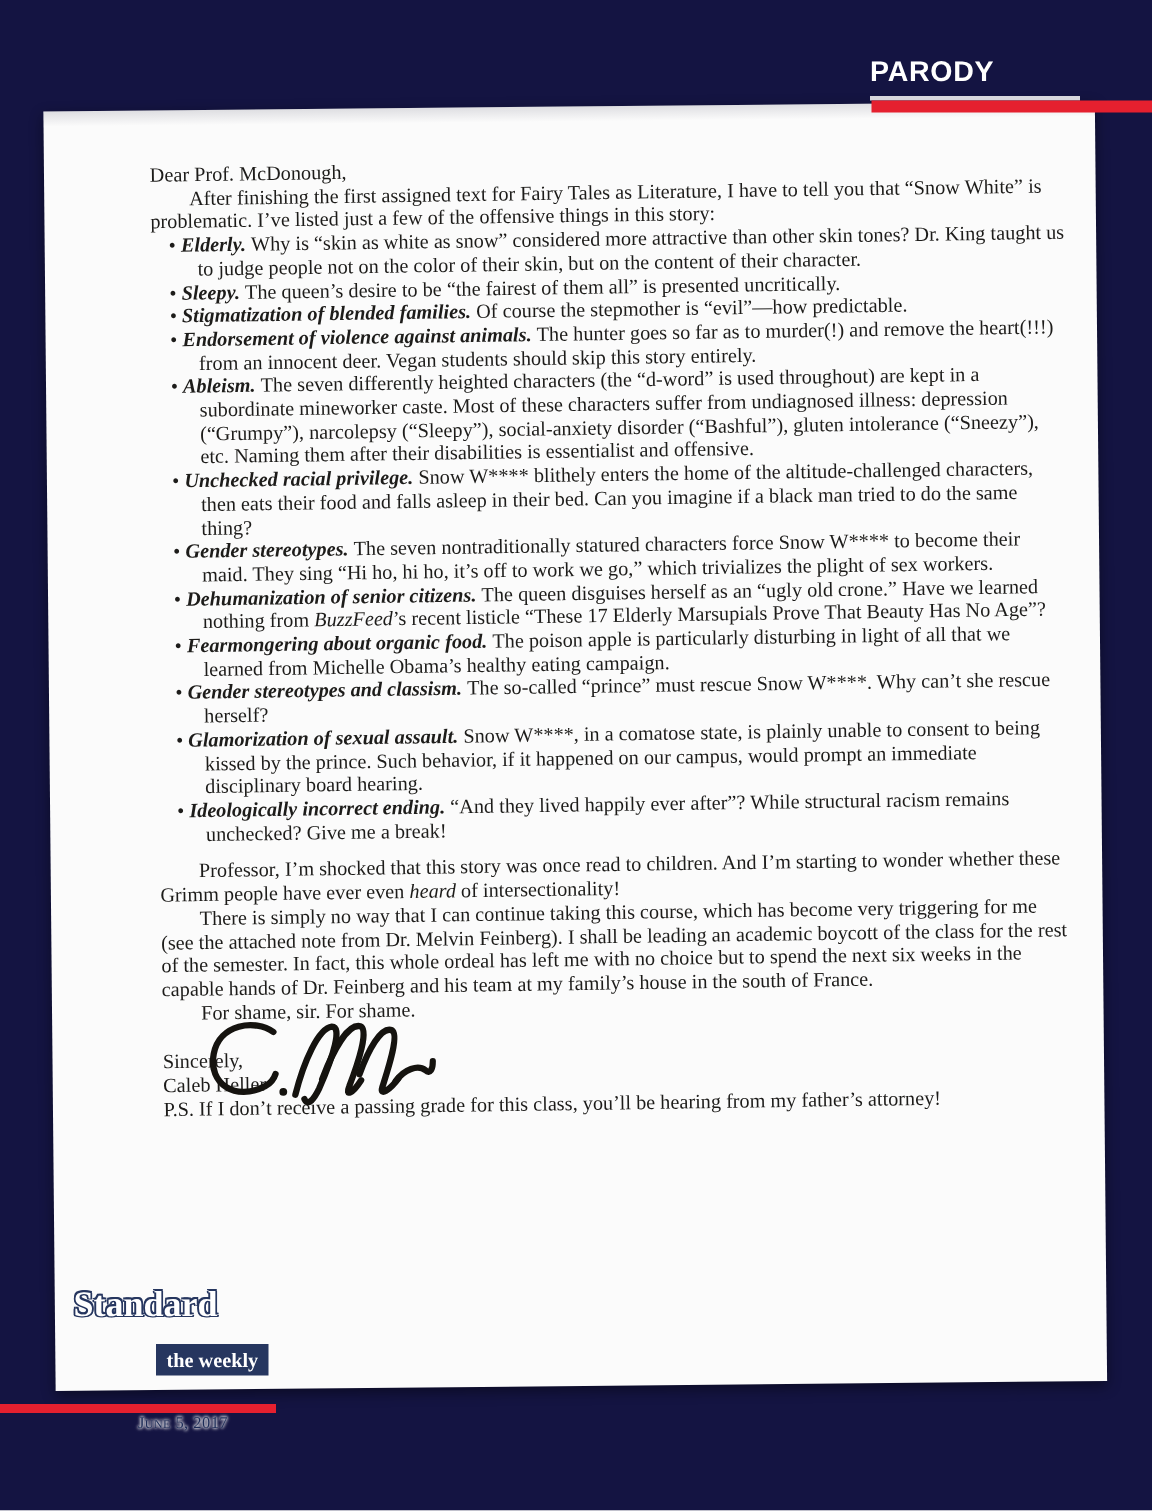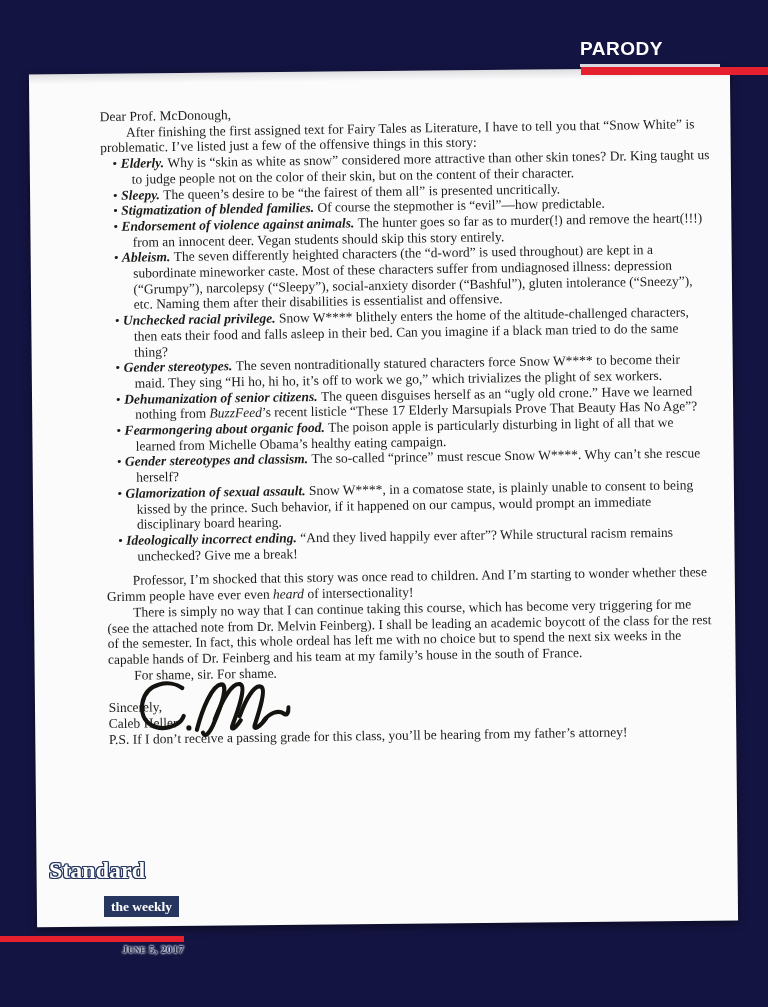--- a/index.html
+++ b/index.html
@@ -101,22 +101,22 @@
       1px 1px 0 var(--masthead-navy, #26365f), -1px 1px 0 var(--masthead-navy, #26365f),
       1px -1px 0 var(--masthead-navy, #26365f), -1px -1px 0 var(--masthead-navy, #26365f);
   }
   .masthead-redbar {
     position: absolute; left: 0; top: 936px;
     width: 184px; height: 6px;
     background: var(--red, #e5202f);
   }
   .masthead-date {
     position: absolute; left: 60px; top: 943px;
-    width: 124px; text-align: right;
-    font-weight: bold; font-size: 11px; line-height: 13px;
+    width: 124px; text-align: center;
+    font-weight: normal; font-size: 11px; line-height: 13px;
     font-variant: small-caps; letter-spacing: 0.3px;
     color: var(--masthead-date-navy, #1c2b57);
     text-shadow: 0 0 2px #f5f5f5, 0 0 2px #f5f5f5, 0 0 3px #f0f0f0;
     white-space: nowrap;
   }
 </style>
 </head>
 <body>
 
 <div class="stage">

